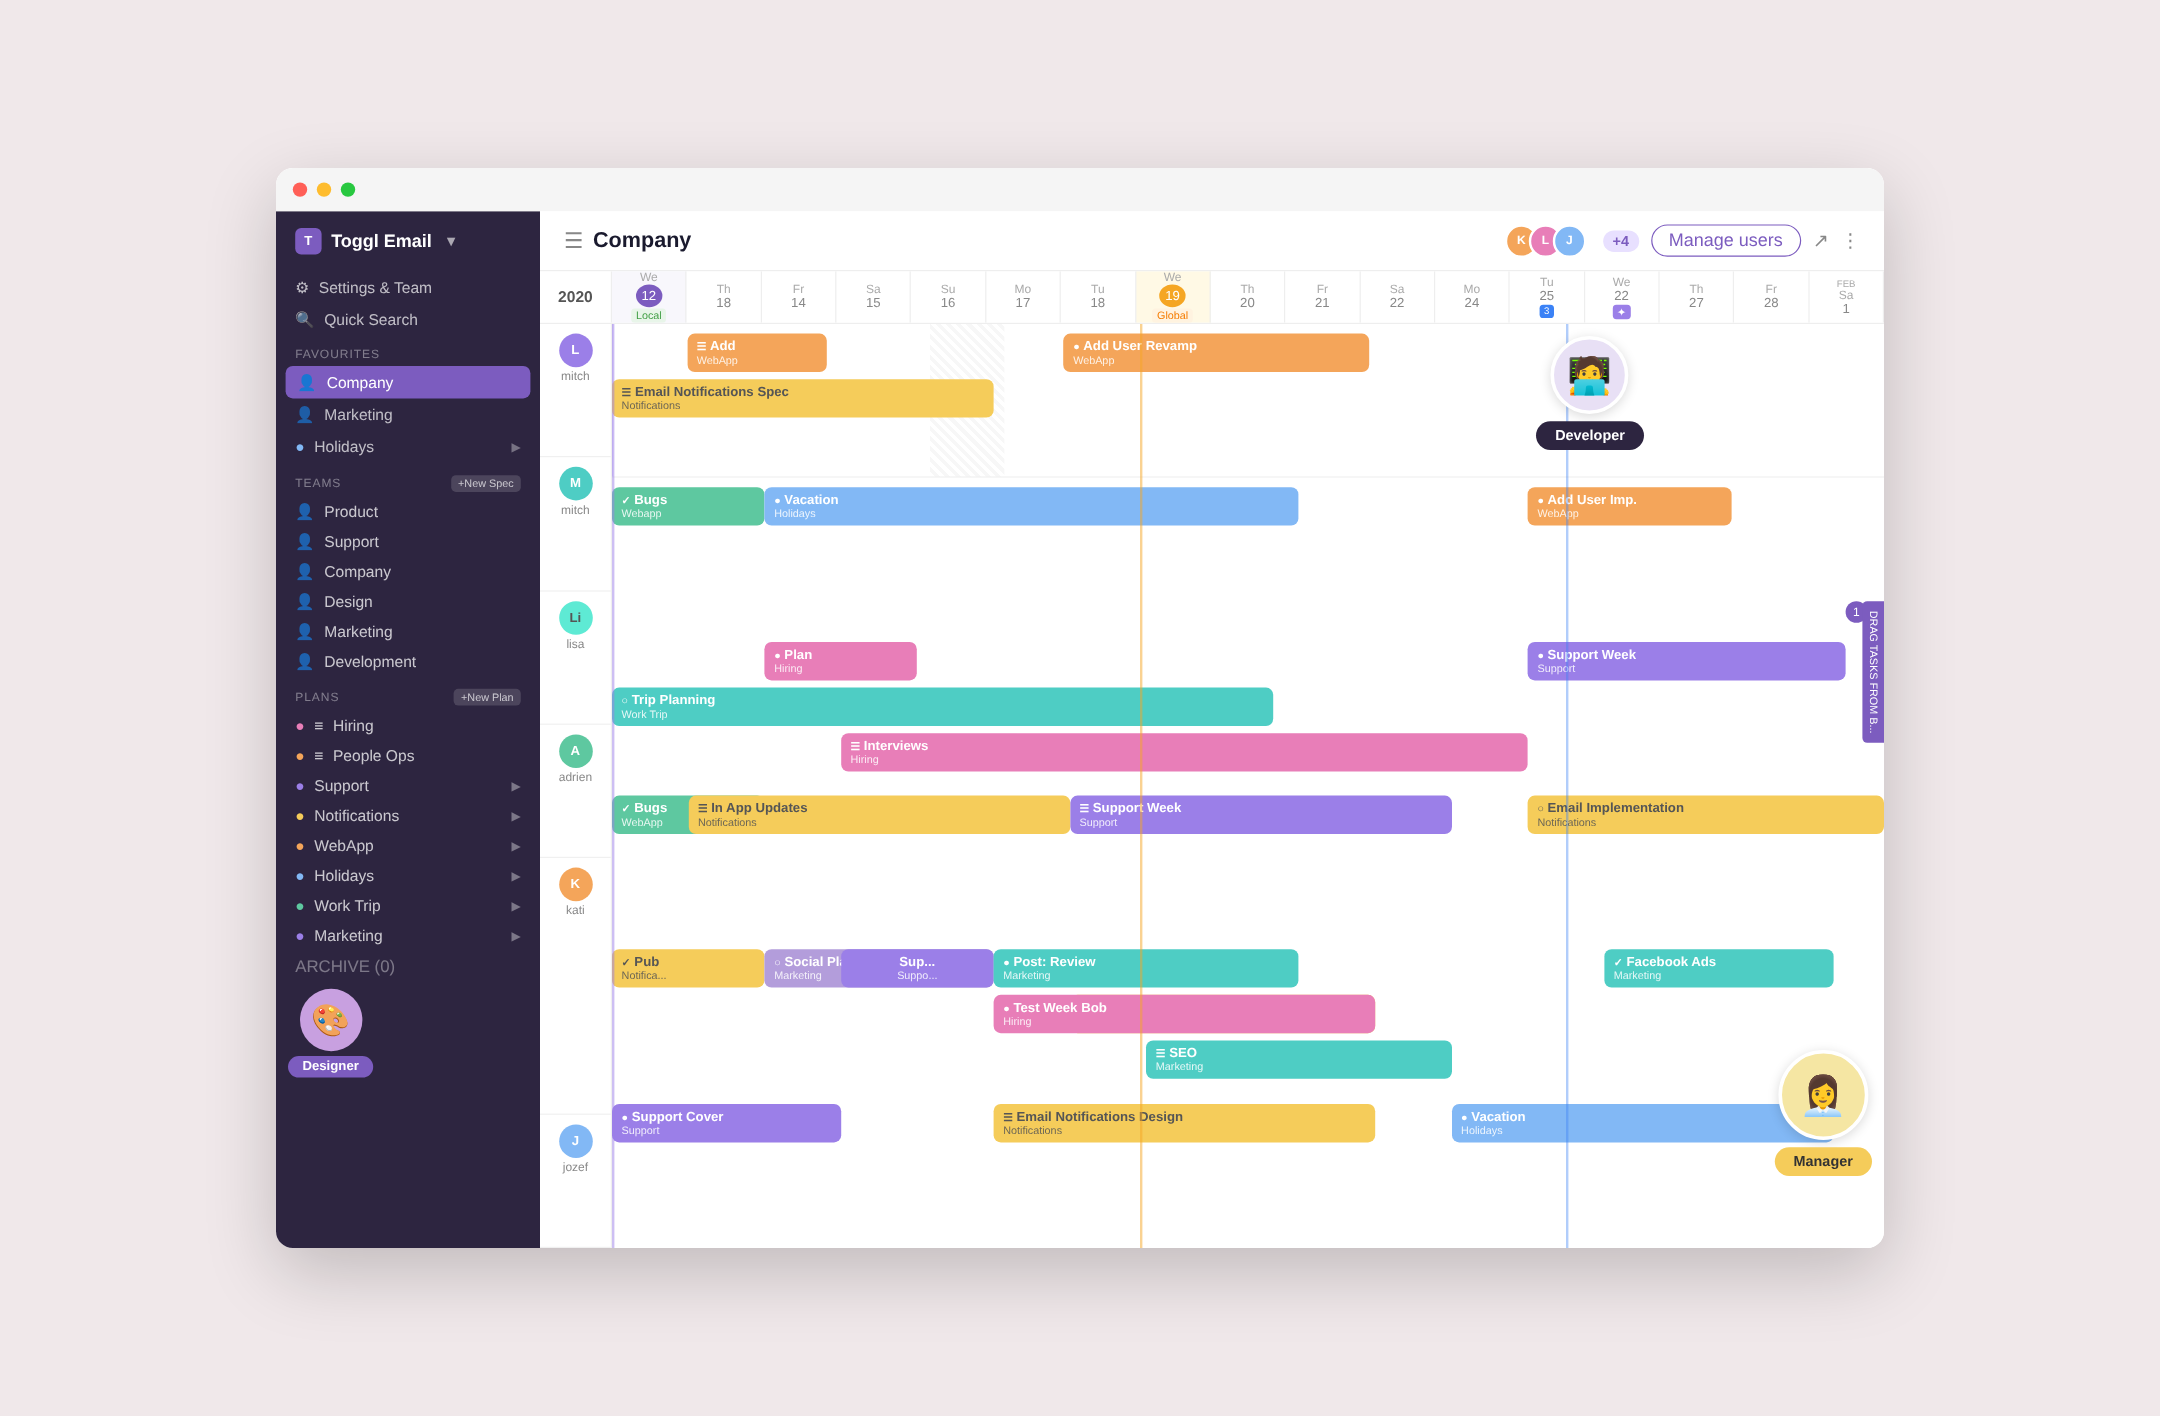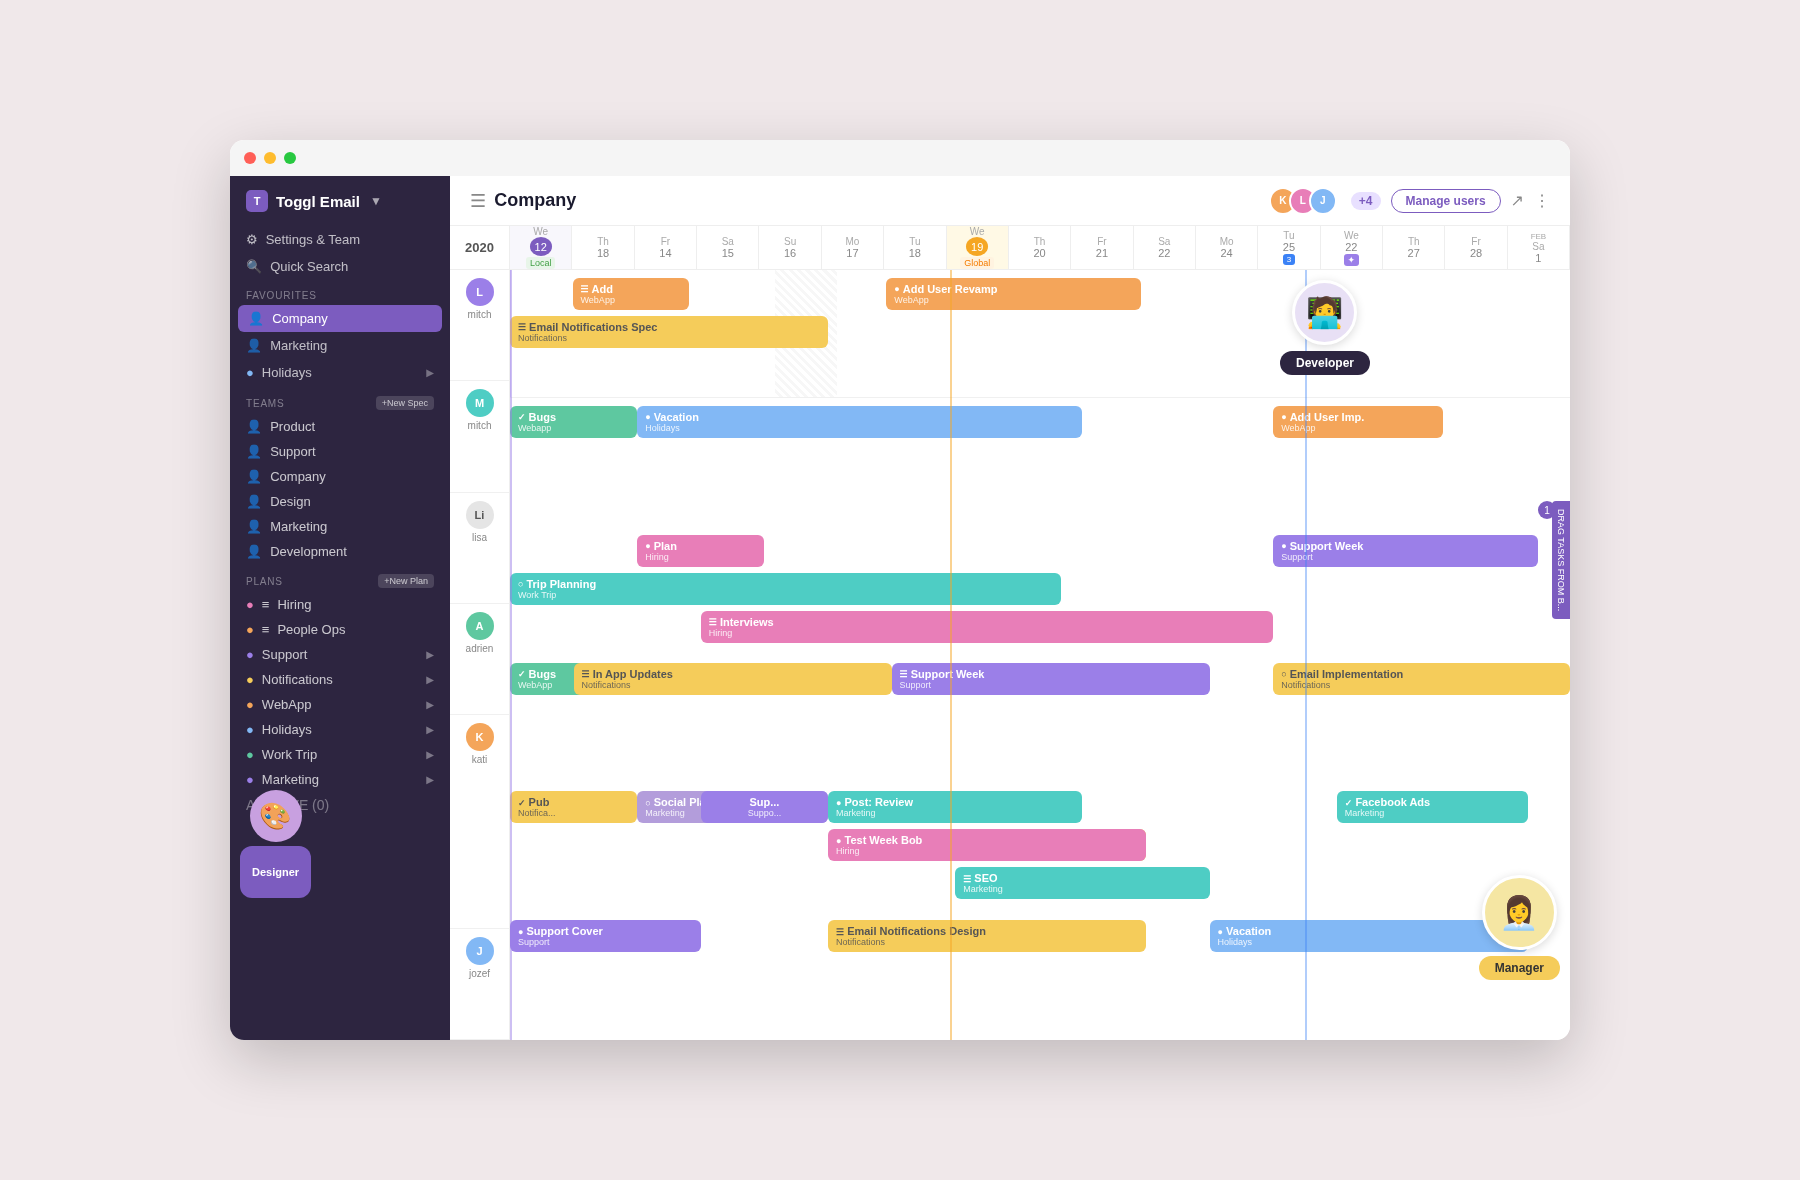--- a/index.html
+++ b/index.html
@@ -172,22 +172,22 @@
       font-size: 12px;
       font-weight: 600;
       margin-left: 4px;
     }
     .manage-btn {
       background: white;
       border: 1.5px solid #7c5cbf;
       color: #7c5cbf;
       border-radius: 20px;
       padding: 4px 14px;
-      font-size: 12px;
-      font-weight: 700;
+      font-size: 15px;
+      font-weight: 400;
       cursor: pointer;
     }
     
     .timeline-header {
       height: 44px;
       display: flex;
       align-items: stretch;
       border-bottom: 1px solid #eee;
       flex-shrink: 0;
       overflow: hidden;
@@ -452,21 +452,21 @@
         <span>Marketing</span>
         <span style="opacity:0.5; font-size:10px; margin-left:auto">▶</span>
       </div>
       <div class="sidebar-item">
         <span style="font-size:14px; opacity:0.5">ARCHIVE (0)</span>
       </div>
 
       <div style="height:80px; position:relative; margin-top:10px;">
         <div style="position:absolute; bottom:10px; left:10px; display:flex; flex-direction:column; align-items:center;">
           <div style="width:52px;height:52px;border-radius:50%;background:#c8a0e0;overflow:hidden;display:flex;align-items:center;justify-content:center;font-size:26px;">🎨</div>
-          <div style="background:#7c5cbf;color:white;font-size:11px;font-weight:600;padding:20px 12px;border-radius:12px;margin-top:4px;">Designer</div>
+          <div style="background:#7c5cbf;color:white;font-size:11px;font-weight:600;padding:3px 12px;border-radius:12px;margin-top:4px;">Designer</div>
         </div>
       </div>
     </div>
 
     <div class="content">
 
       <div class="content-header">
         <div class="header-left">
           <span style="font-size:18px;color:#888;cursor:pointer;">☰</span>
           <span class="header-title">Company</span>
@@ -573,21 +573,21 @@
             </div>
           </div>
           <div class="person-row">
             <div class="person-cell">
               <div class="person-avatar" style="background:#4ecdc4;">M</div>
               <div class="person-name">mitch</div>
             </div>
           </div>
           <div class="person-row">
             <div class="person-cell">
-              <div class="person-avatar" style="background:#e5e5e5;color:#555;">Li</div>
+              <div class="person-avatar" style="background:#5eead4;color:#555;">Li</div>
               <div class="person-name">lisa</div>
             </div>
           </div>
           <div class="person-row">
             <div class="person-cell">
               <div class="person-avatar" style="background:#5ec8a0;">A</div>
               <div class="person-name">adrien</div>
             </div>
           </div>
           <div class="person-row" style="flex:2;">

